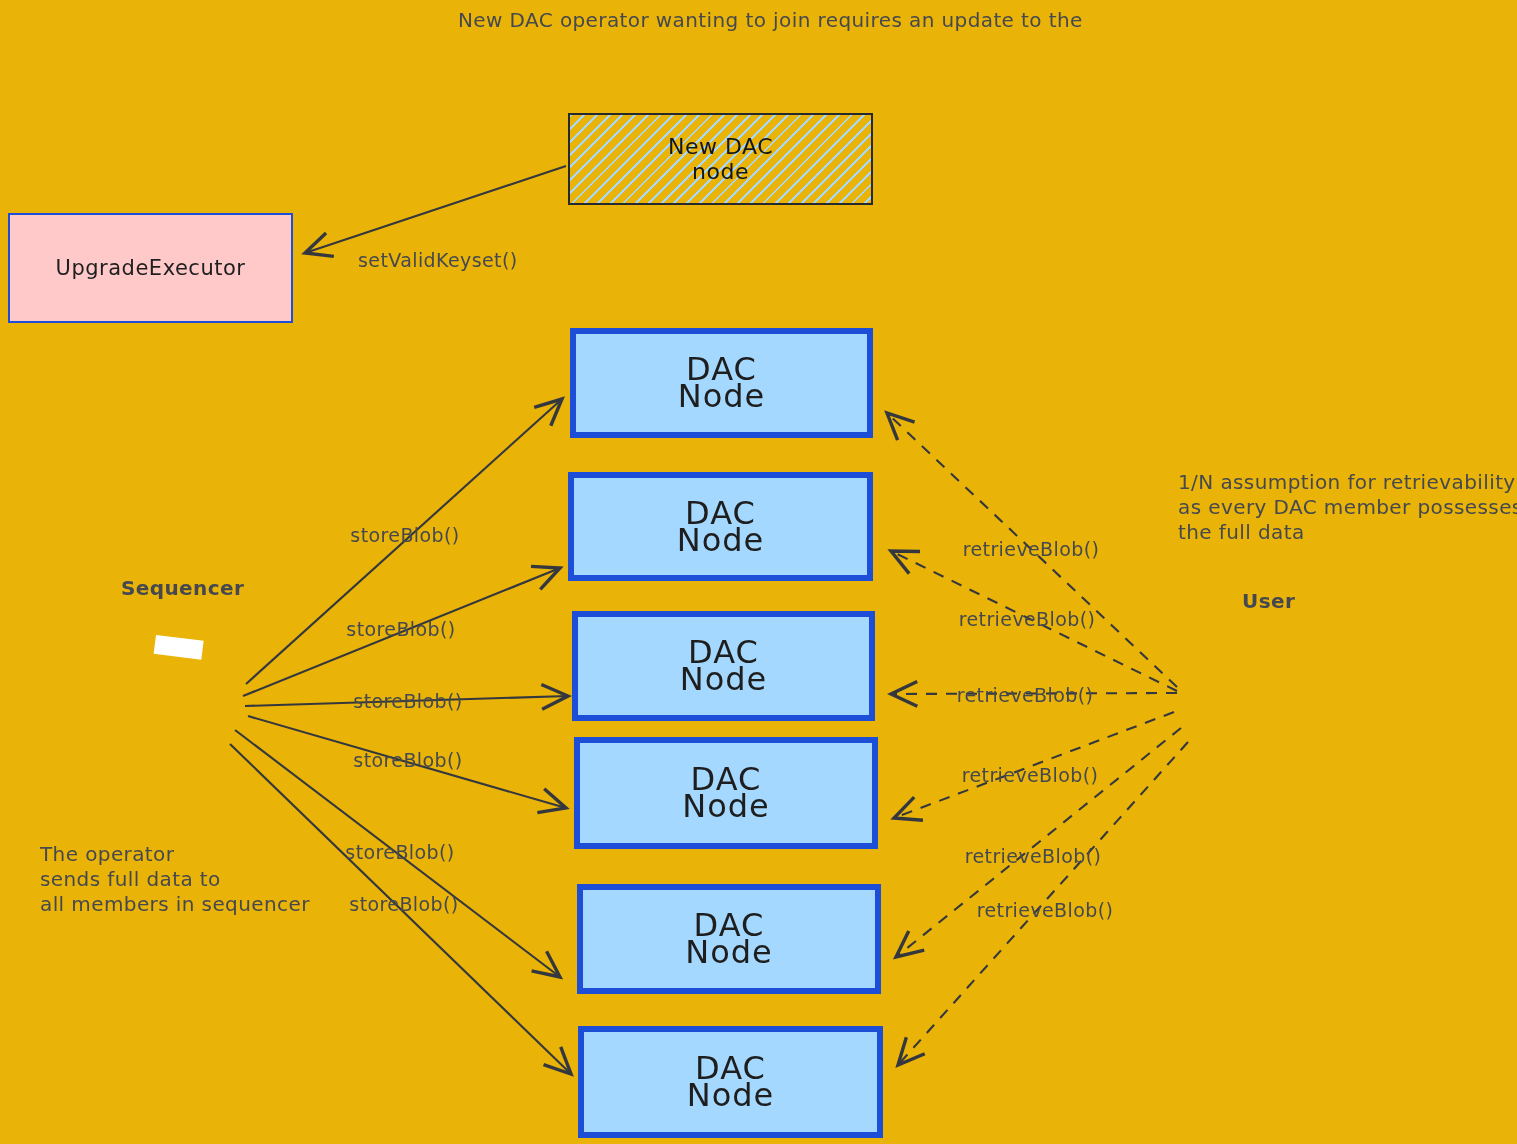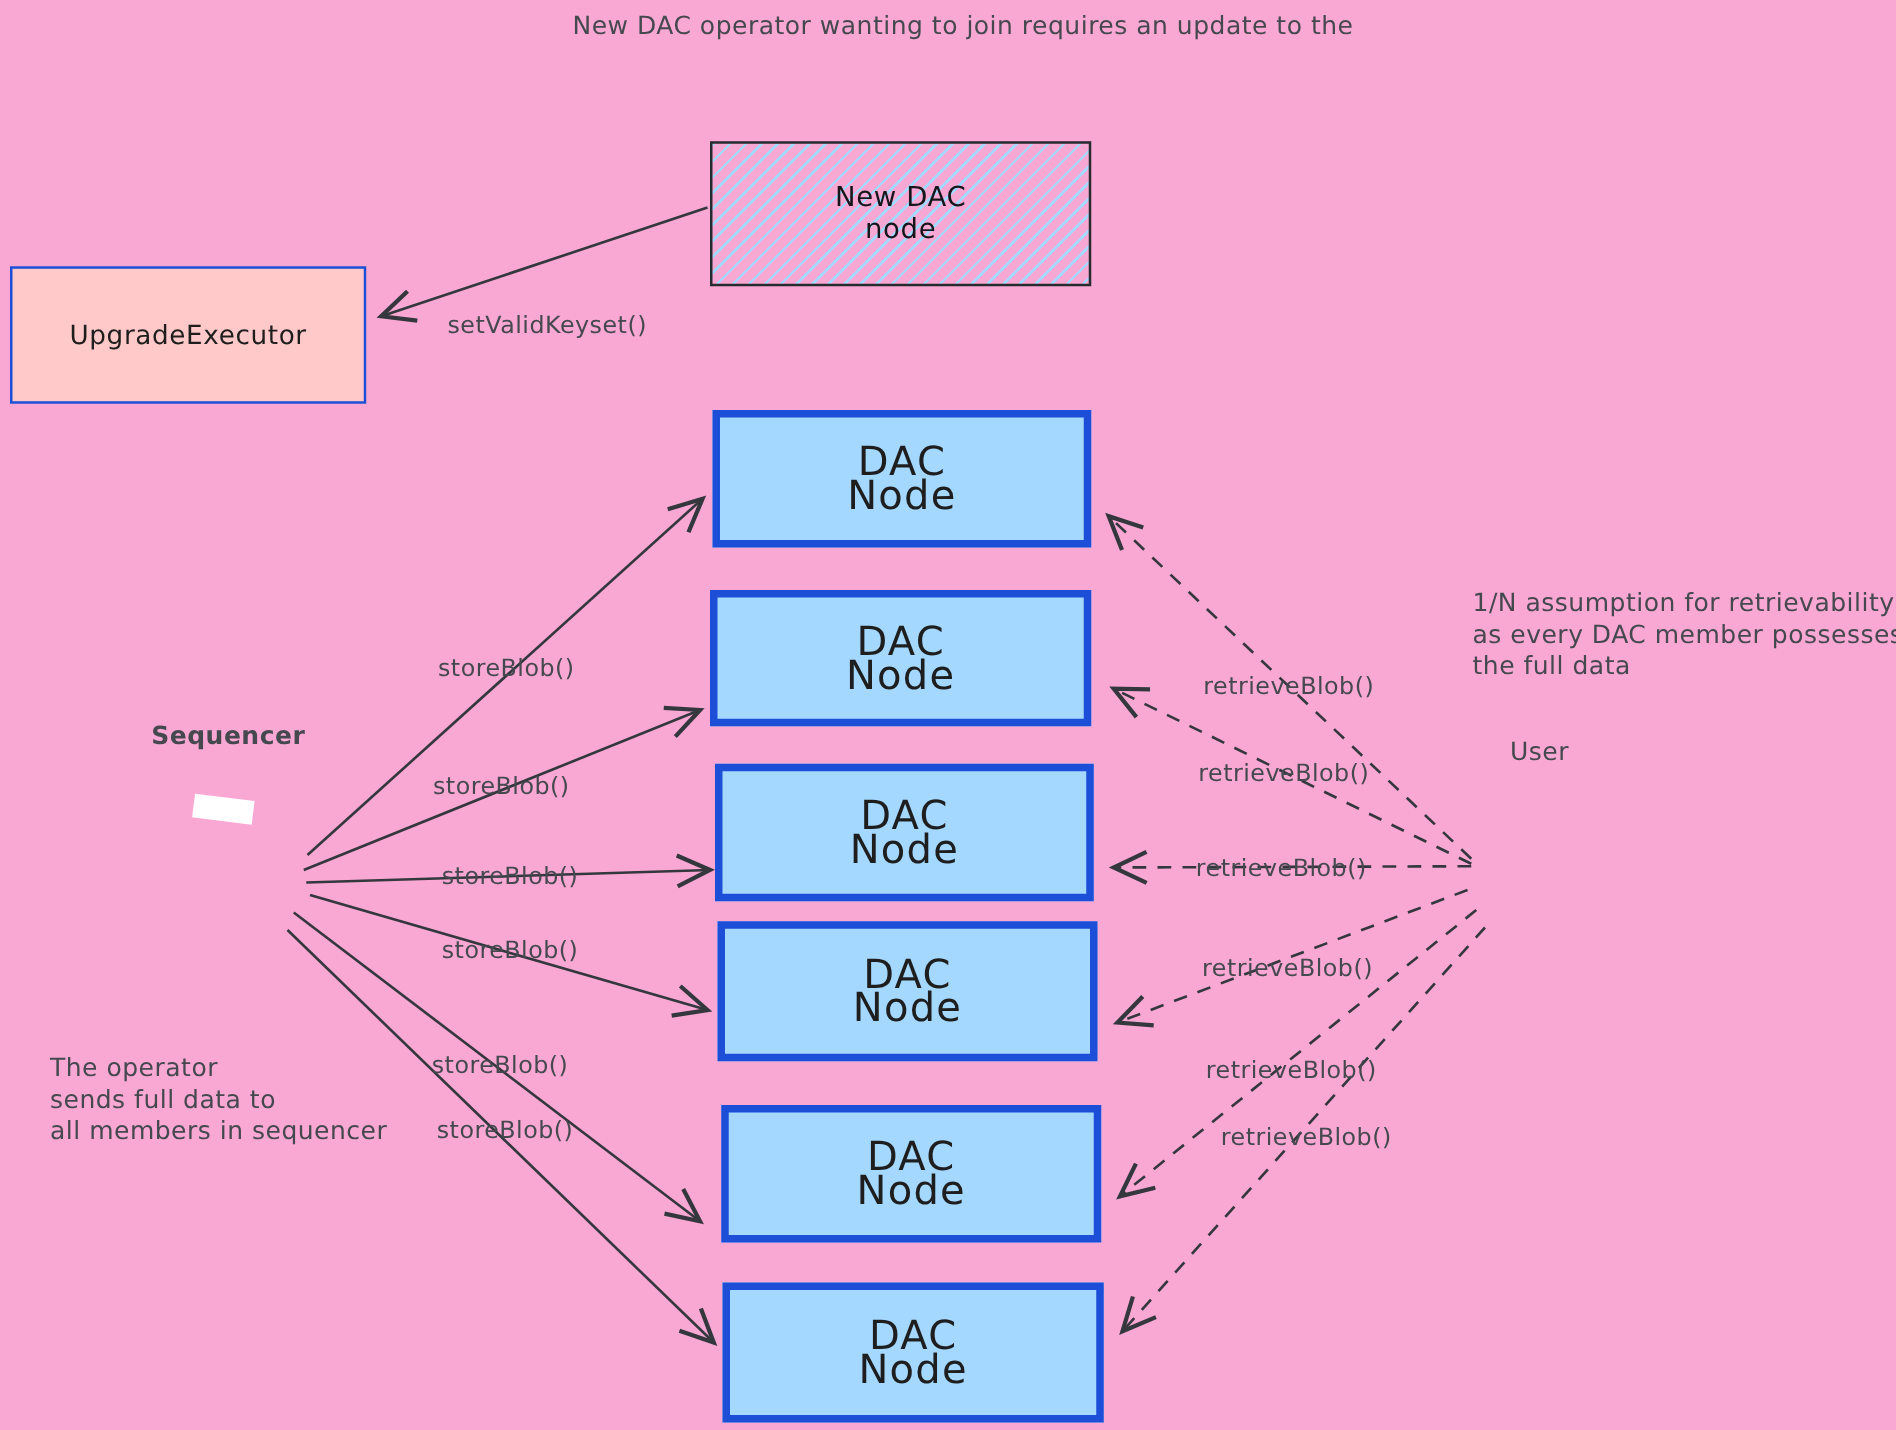--- a/index.html
+++ b/index.html
@@ -4,21 +4,21 @@
 <style>
   html, body {
     margin: 0;
     padding: 0;
     background: #000000;
   }
   .canvas {
     position: relative;
     width: 1517px;
     height: 1144px;
-    background: #f9a8d4;
+    background: #eab308;
     overflow: hidden;
     font-family: "DejaVu Sans", "Liberation Sans", sans-serif;
   }
   .arrows-svg {
     position: absolute;
     left: 0; top: 0;
     width: 1517px; height: 1144px;
   }
   .arrow-line {
     stroke: #34383e;
@@ -46,21 +46,21 @@
   }
   .upgrade-box {
     left: 8px; top: 213px; width: 285px; height: 110px;
     background: #ffc9c9;
     border: 2px solid #1d4ed8;
     color: #1e1e1e;
     font-size: 21px;
     letter-spacing: 0.5px;
   }
   .hatched-box {
-    left: 568px; top: 113px; width: 305px; height: 116px;
+    left: 568px; top: 113px; width: 305px; height: 92px;
     background: repeating-linear-gradient(
       135deg,
       #a5d8ff 0px, #a5d8ff 2px,
       transparent 2px, transparent 9px
     );
     border: 2px solid #26292e;
     color: #15161a;
     font-size: 22px;
     line-height: 25px;
     letter-spacing: 0.5px;
@@ -181,21 +181,21 @@
     <span class="box-label-line">The operator</span>
     <span class="box-label-line">sends full data to</span>
     <span class="box-label-line">all members in sequencer</span>
   </div>
 
   <div class="annotation" style="left:1178px; top:470px;">
     <span class="box-label-line">1/N assumption for retrievability,</span>
     <span class="box-label-line">as every DAC member possesses</span>
     <span class="box-label-line">the full data</span>
   </div>
-  <div class="annotation" style="left:1208px; top:589px;">User</div>
+  <div class="annotation" style="left:1242px; top:589px;font-weight:bold;">User</div>
 
   <div class="arrow-label" style="left:405px; top:524px;">storeBlob()</div>
   <div class="arrow-label" style="left:401px; top:618px;">storeBlob()</div>
   <div class="arrow-label" style="left:408px; top:690px;">storeBlob()</div>
   <div class="arrow-label" style="left:408px; top:749px;">storeBlob()</div>
   <div class="arrow-label" style="left:400px; top:841px;">storeBlob()</div>
   <div class="arrow-label" style="left:404px; top:893px;">storeBlob()</div>
 
   <div class="arrow-label" style="left:1031px; top:538px;">retrieveBlob()</div>
   <div class="arrow-label" style="left:1027px; top:608px;">retrieveBlob()</div>

